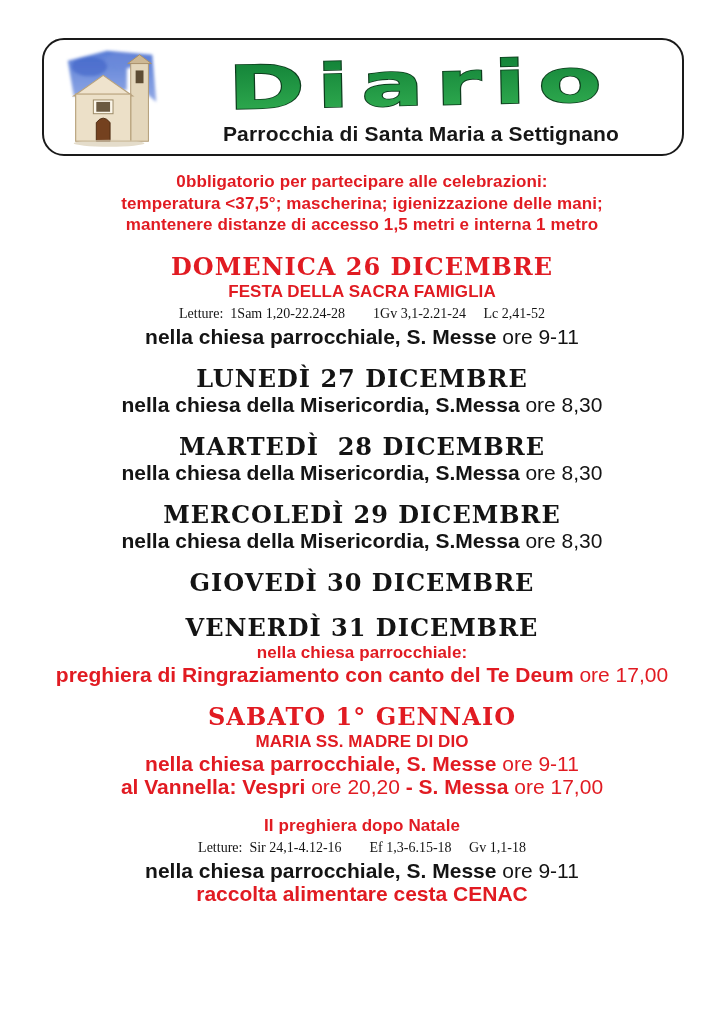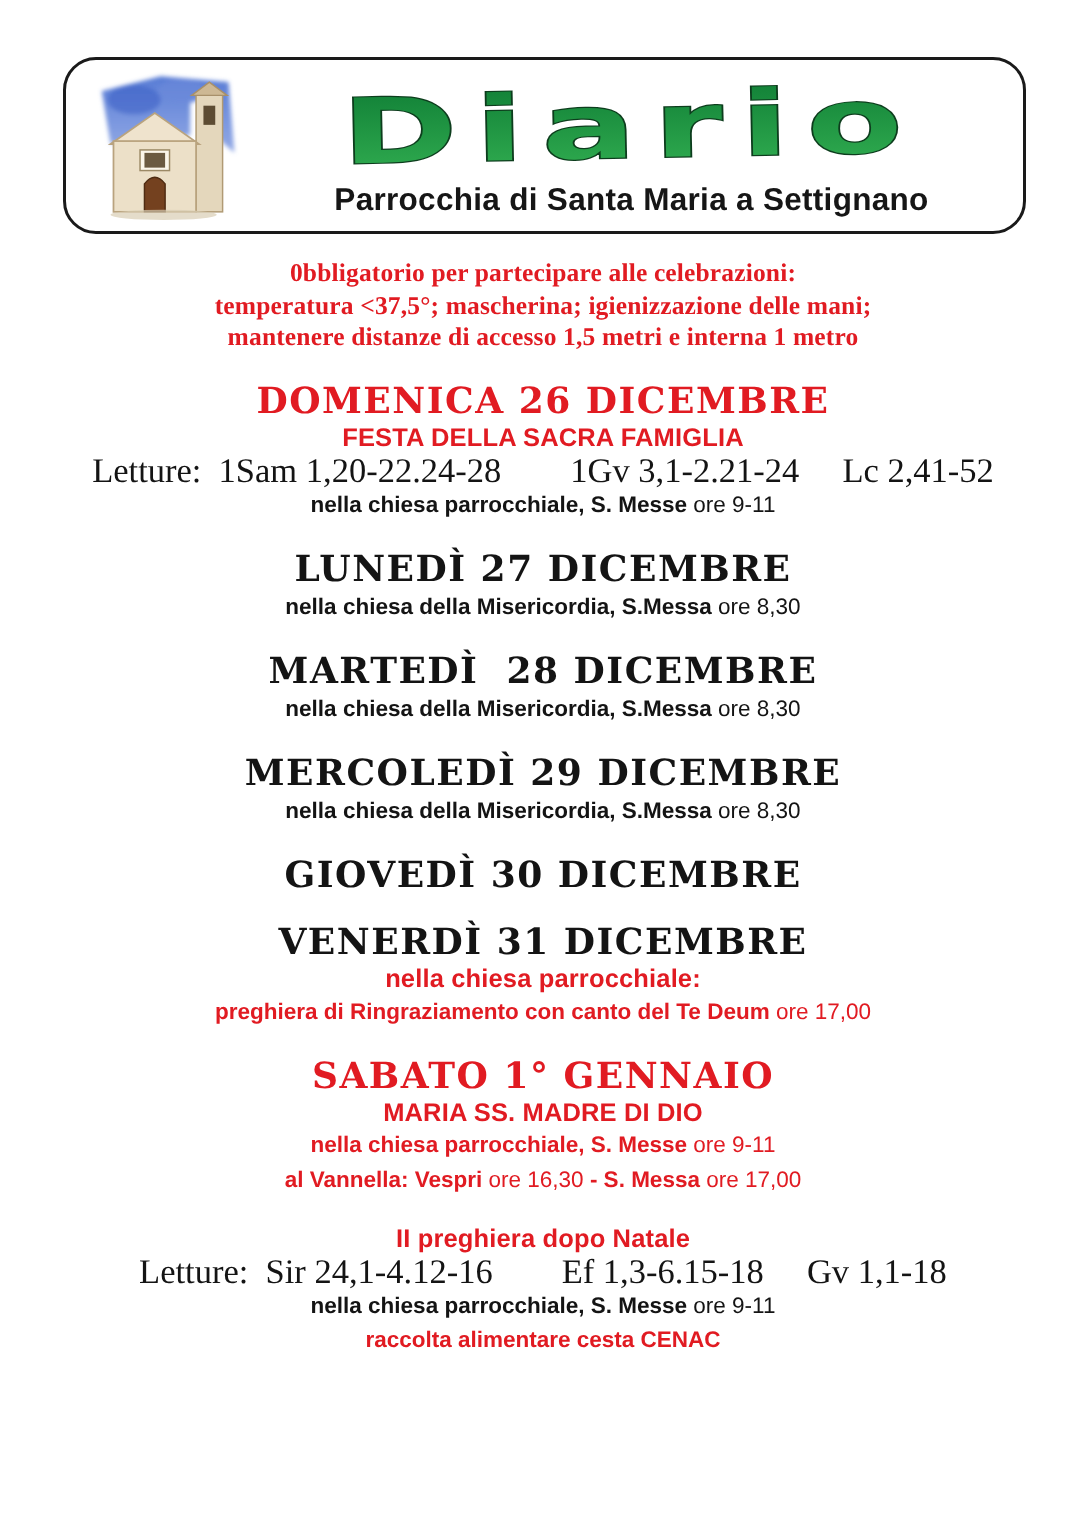--- a/index.html
+++ b/index.html
@@ -8,30 +8,30 @@
 
   .header-box{box-sizing:border-box;width:642px;height:118px;margin:38px 0 0 42px;
     border:2.5px solid #1a1a1a;border-radius:22px;display:flex;align-items:center;
     padding:4px 12px 4px 12px;background:#fff;}
   .church{width:116px;height:106px;flex:0 0 auto;}
   .header-text{flex:1;display:flex;flex-direction:column;align-items:center;justify-content:center;}
   .title-svg{width:402px;height:72px;display:block;}
   .subtitle{font-weight:bold;font-size:21px;color:#161616;margin-top:2px;letter-spacing:.2px;}
 
   .notice{margin-top:15px;text-align:center;font-weight:bold;font-size:17px;
-    line-height:21.5px;color:var(--red,#e11b22);letter-spacing:.1px;font-family:Liberation Serif, serif;}
+    line-height:21.5px;color:var(--red,#e11b22);letter-spacing:.1px;}
 
   #sections{margin-top:11px;}
   section.day{margin-top:17px;text-align:center;}
   .heading{margin:0;font-family:"DejaVu Serif",serif;font-weight:bold;font-size:24px;
     line-height:28px;letter-spacing:1px;white-space:pre;}
   .line{line-height:22px;}
   .line.subheading{font-size:17px;font-weight:bold;line-height:21px;letter-spacing:.1px;}
-  .line.letture{font-family:"Liberation Serif",serif;font-size:23px;white-space:pre;line-height:23px;}
-  .line.info{font-size:15px;line-height:23px;}
+  .line.letture{font-family:"Liberation Serif",serif;font-size:14px;white-space:pre;line-height:23px;}
+  .line.info{font-size:21px;line-height:23px;}
   .line .b{font-weight:bold;}
   .red{color:var(--red,#e11b22);}
   .black{color:#141414;}
 </style>
 </head>
 <body>
 
 <div class="page">
 
   <div class="header-box">
@@ -106,21 +106,21 @@
       </section>
       <section class="day">
         <h2 class="heading black">VENERDÌ 31 DICEMBRE</h2>
         <div class="line subheading red"><span class="b">nella chiesa parrocchiale:</span></div>
         <div class="line info red"><span class="b">preghiera di Ringraziamento con canto del Te Deum</span><span> ore 17,00</span></div>
       </section>
       <section class="day">
         <h2 class="heading red">SABATO 1° GENNAIO</h2>
         <div class="line subheading red"><span class="b">MARIA SS. MADRE DI DIO</span></div>
         <div class="line info red"><span class="b">nella chiesa parrocchiale, S. Messe</span><span> ore 9-11</span></div>
-        <div class="line info red"><span class="b">al Vannella: Vespri</span><span> ore 16,30 </span><span class="b">- S. Messa</span><span> ore 17,00</span></div>
+        <div class="line info red"><span class="b">al Vannella: Vespri</span><span> ore 20,20 </span><span class="b">- S. Messa</span><span> ore 17,00</span></div>
       </section>
       <section class="day">
         <div class="line subheading red"><span class="b">II preghiera dopo Natale</span></div>
         <div class="line letture black"><span>Letture:  Sir 24,1-4.12-16        Ef 1,3-6.15-18     Gv 1,1-18</span></div>
         <div class="line info black"><span class="b">nella chiesa parrocchiale, S. Messe</span><span> ore 9-11</span></div>
         <div class="line info red"><span class="b">raccolta alimentare cesta CENAC</span></div>
       </section>
     </div>
 
 </div>

